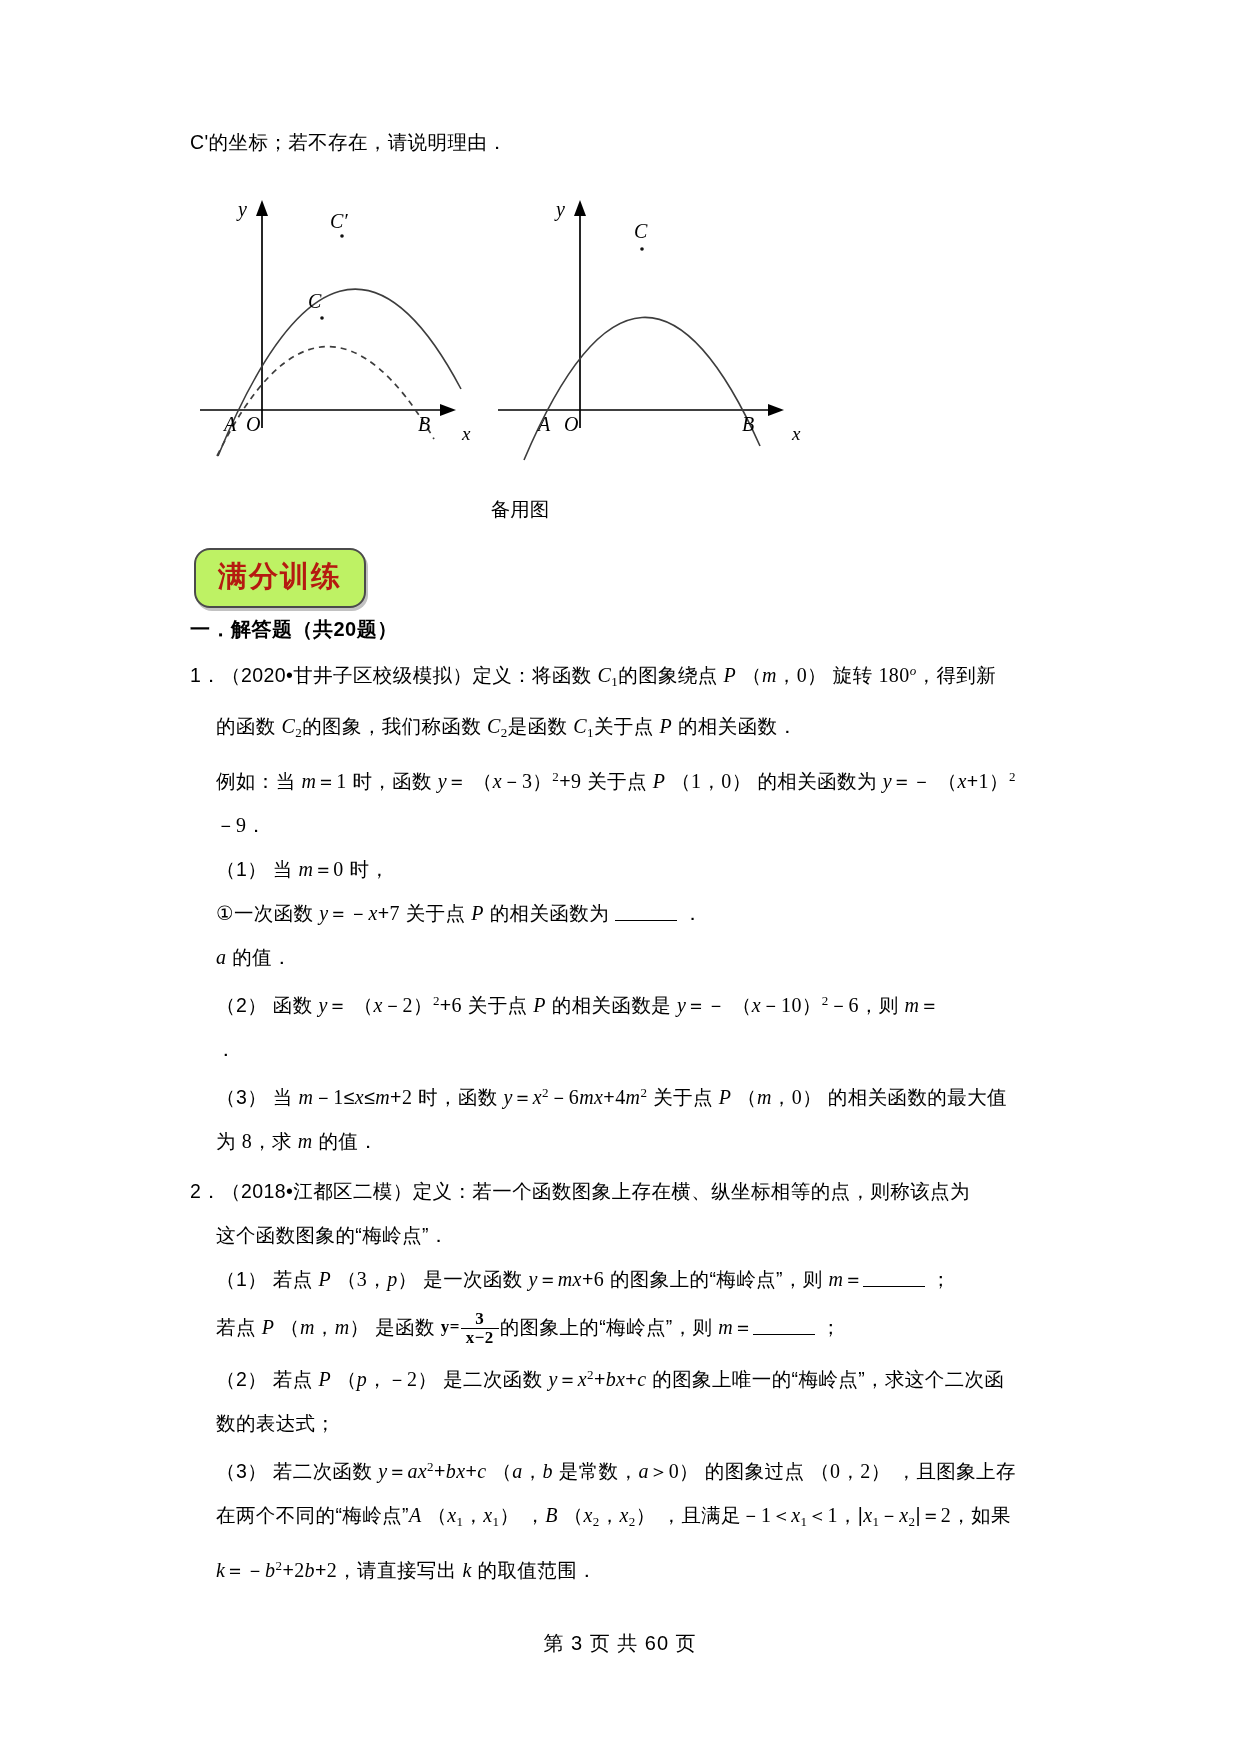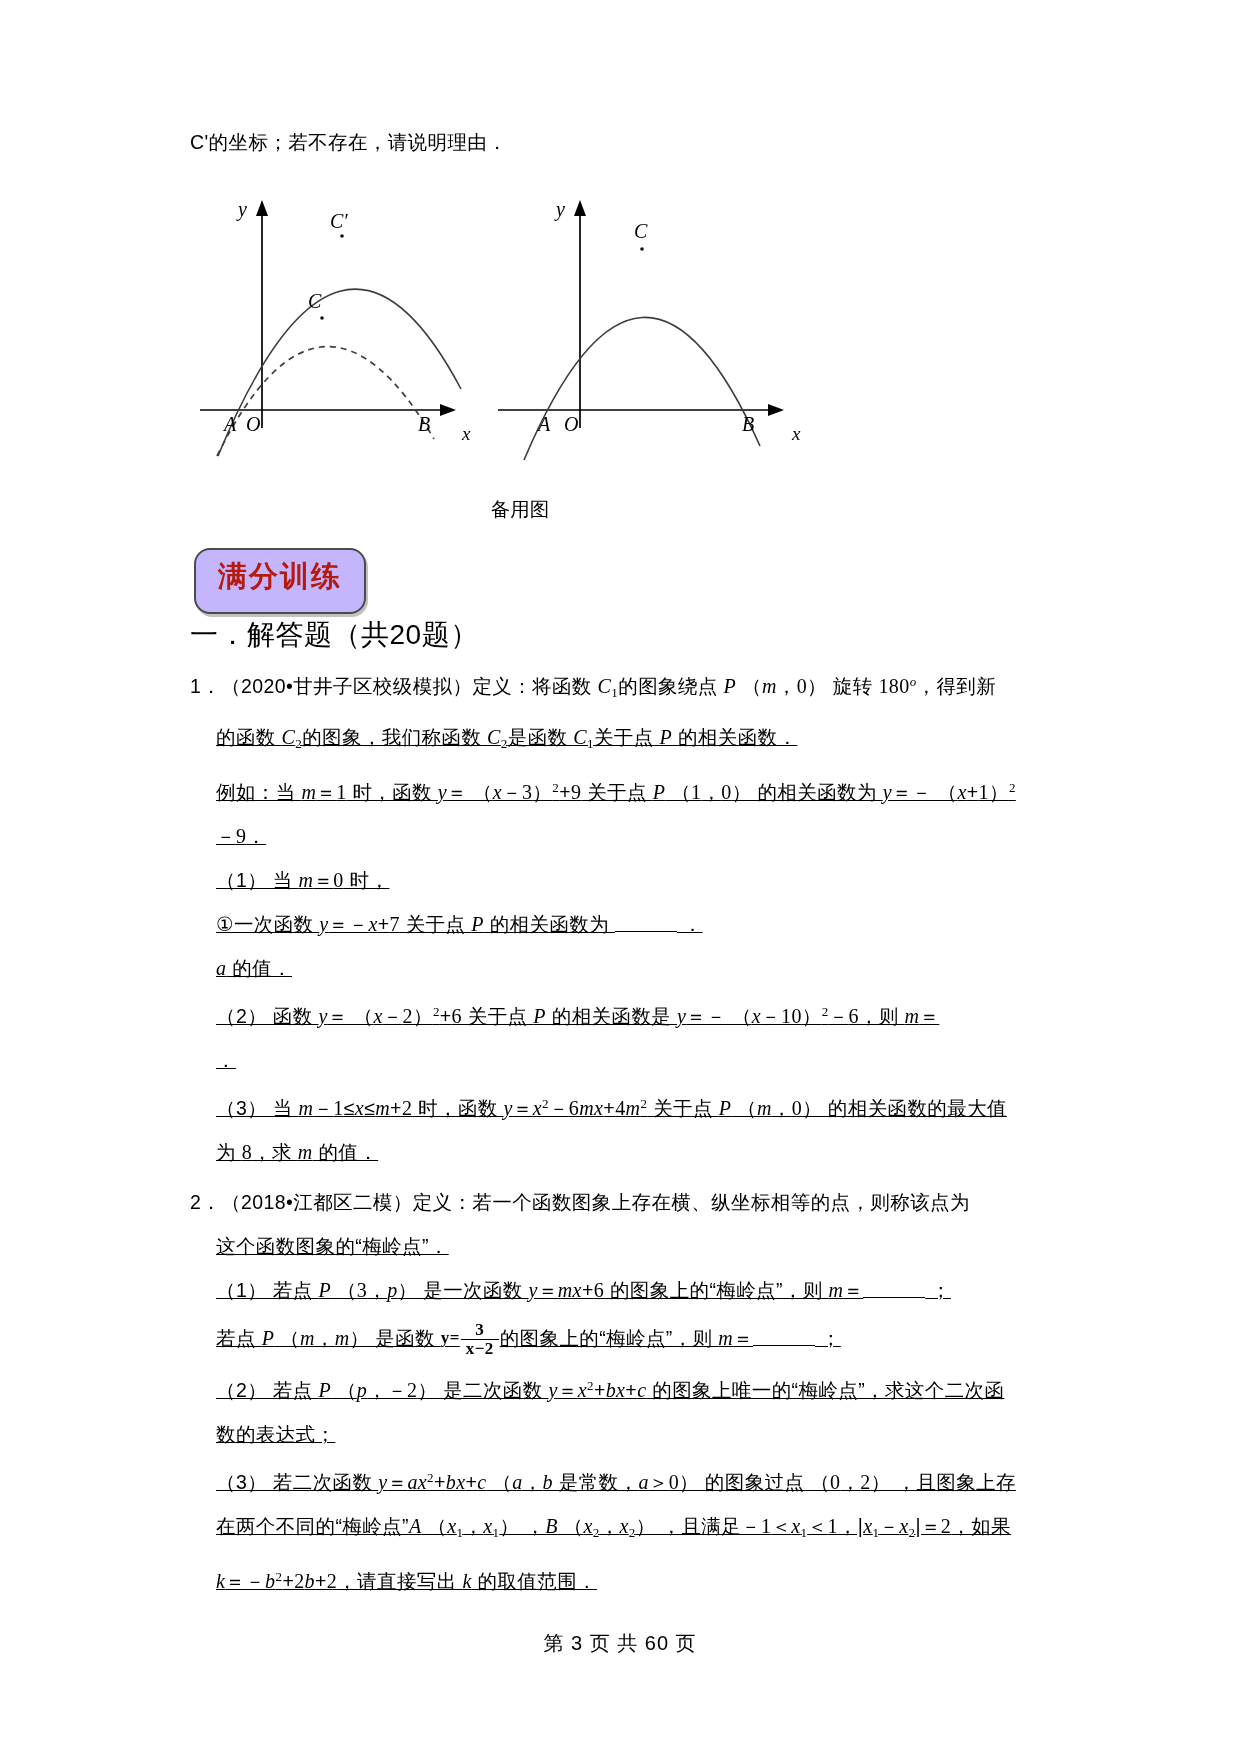--- a/index.html
+++ b/index.html
@@ -32,21 +32,21 @@
   .line {
     font-size: 19.5px;
     line-height: 44px;
     letter-spacing: 0.4px;
     white-space: nowrap;
   }
   .para {
     font-size: 19.5px;
     line-height: 44px;
   }
-  .indent { padding-left: 26px; text-decoration: underline; }
+  .indent { padding-left: 26px; }
 
   i.mi { font-family: "Liberation Serif", "DejaVu Serif", serif; font-style: italic; font-size: 20px; }
   span.mn { font-family: "Liberation Serif", "DejaVu Serif", serif; font-style: normal; font-size: 20px; }
   sub.msn { font-family: "Liberation Serif", serif; font-style: normal; font-size: 13px; vertical-align: -4px; }
   sup.mp { font-family: "Liberation Serif", serif; font-style: normal; font-size: 13px; vertical-align: 7px; }
   sup.mpi { font-family: "Liberation Serif", serif; font-style: italic; font-size: 13px; vertical-align: 7px; }
   .blank { display:inline-block; border-bottom:1.4px solid #000; width:62px; height:17px; vertical-align:-1px; }
 
   
   .figwrap {
@@ -59,35 +59,35 @@
     text-align: center;
     font-size: 19.5px;
     margin-top: 4px;
     width: 660px;
   }
 
   
   .badge-row { margin-top: 60px; height: 62px; position: relative; }
   .badge {
     display: inline-block;
-    background: #c4b5fd;
+    background: #bef264;
     border: 2.2px solid #4b4b4b;
     border-radius: 16px;
-    padding: 7px 22px 15px 22px;
+    padding: 7px 22px 9px 22px;
     color: #b51a10;
     font-size: 29px;
     font-weight: bold;
     font-family: "DejaVu Sans", "Liberation Sans", sans-serif;
     letter-spacing: 2px;
     box-shadow: 2px 3px 0 rgba(80,80,80,0.35);
     margin-left: 4px;
   }
   .section-heading {
-    font-size: 28px;
-    font-weight: normal;
+    font-size: 20px;
+    font-weight: bold;
     margin-top: 6px;
     letter-spacing: 0.5px;
   }
   .qnum { }
   .qblock { margin-top: 6px; }
 
   
   .frac {
     display: inline-block;
     vertical-align: -9px;

